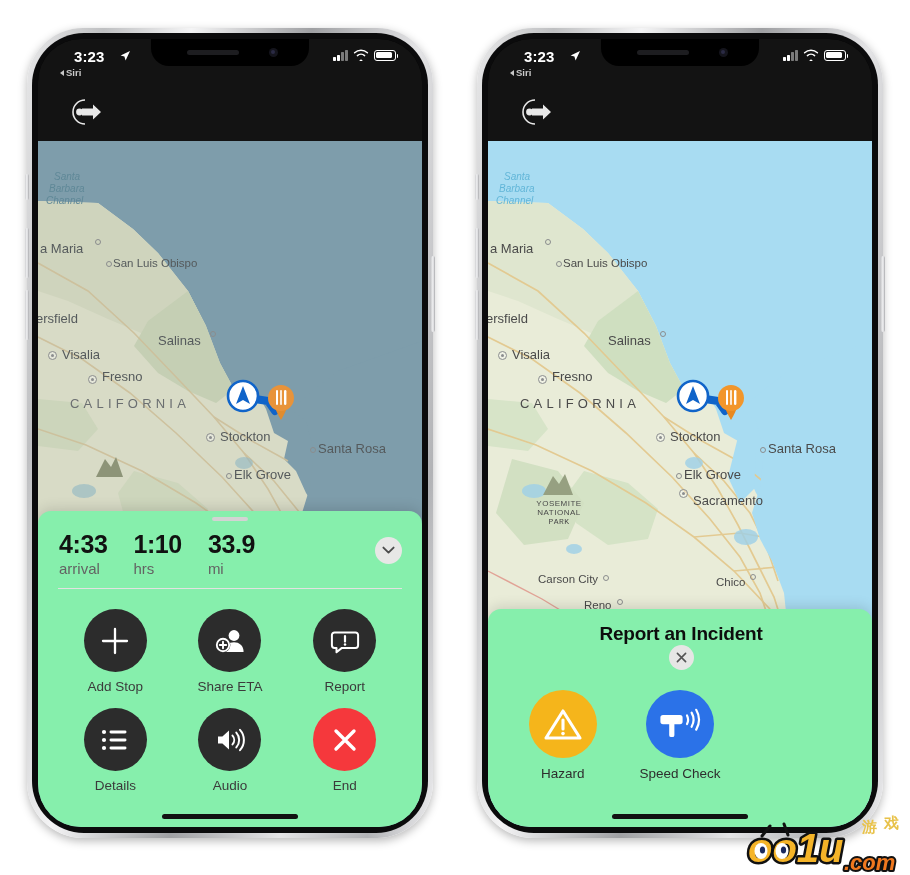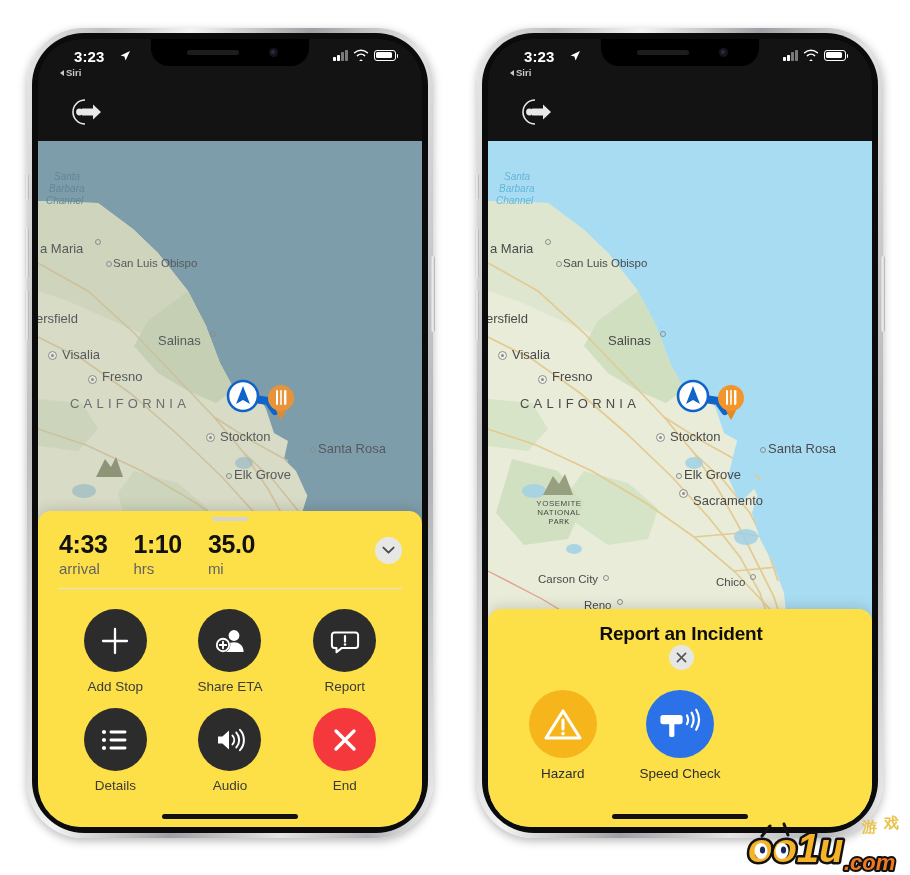--- a/index.html
+++ b/index.html
@@ -91,21 +91,21 @@
   .dot-o{ position:absolute; width:6px;height:6px;border-radius:50%; border:1.3px solid #8b8d8e; background:transparent; }
   .dot-r{ position:absolute; width:9px;height:9px;border-radius:50%; border:1.4px solid #8b8d8e; background:rgba(255,255,255,.35); }
   .dot-r::after{ content:""; position:absolute; left:2px; top:2px; width:3px;height:3px;border-radius:50%;background:#8b8d8e; }
 
   .pin-rest{ position:absolute; width:32px; height:40px; }
   .nav-puck{ position:absolute; width:34px; height:34px; }
 
   
   .sheet{
     position:absolute; left:0; right:0; bottom:0; z-index:8;
-    background:#fde047; border-top-left-radius:13px; border-top-right-radius:13px;
+    background:#86efac; border-top-left-radius:13px; border-top-right-radius:13px;
     box-shadow:0 -2px 14px rgba(0,0,0,.14);
   }
   .grabber{ width:36px;height:4.5px;border-radius:3px;background:#d3d3d3;margin:6px auto 0; }
 
   .eta-row{ display:flex; align-items:flex-start; padding:9px 20px 0 21px; position:relative; }
   .eta-col{ margin-right:26px; }
   .eta-big{ font-size:25px; font-weight:700; color:#111; line-height:28px; letter-spacing:-.4px; }
   .eta-sub{ font-size:15px; color:#636363; line-height:19px; margin-top:1px; }
   .chev-btn{
     position:absolute; right:20px; top:16px; width:27px;height:27px;border-radius:50%;
@@ -229,21 +229,21 @@
         <div class="eta-row">
           <div class="eta-col">
             <div class="eta-big">4:33</div>
             <div class="eta-sub">arrival</div>
           </div>
           <div class="eta-col">
             <div class="eta-big">1:10</div>
             <div class="eta-sub">hrs</div>
           </div>
           <div class="eta-col">
-            <div class="eta-big">35.0</div>
+            <div class="eta-big">33.9</div>
             <div class="eta-sub">mi</div>
           </div>
           <div class="chev-btn">
             <svg width="13" height="9" viewBox="0 0 13 9">
               <path d="M1.4,1.6 L6.5,6.6 L11.6,1.6" stroke="#4c4c4c" stroke-width="1.9" fill="none" stroke-linecap="round" stroke-linejoin="round"></path>
             </svg>
           </div>
         </div>
 
         <div class="sep"></div>

